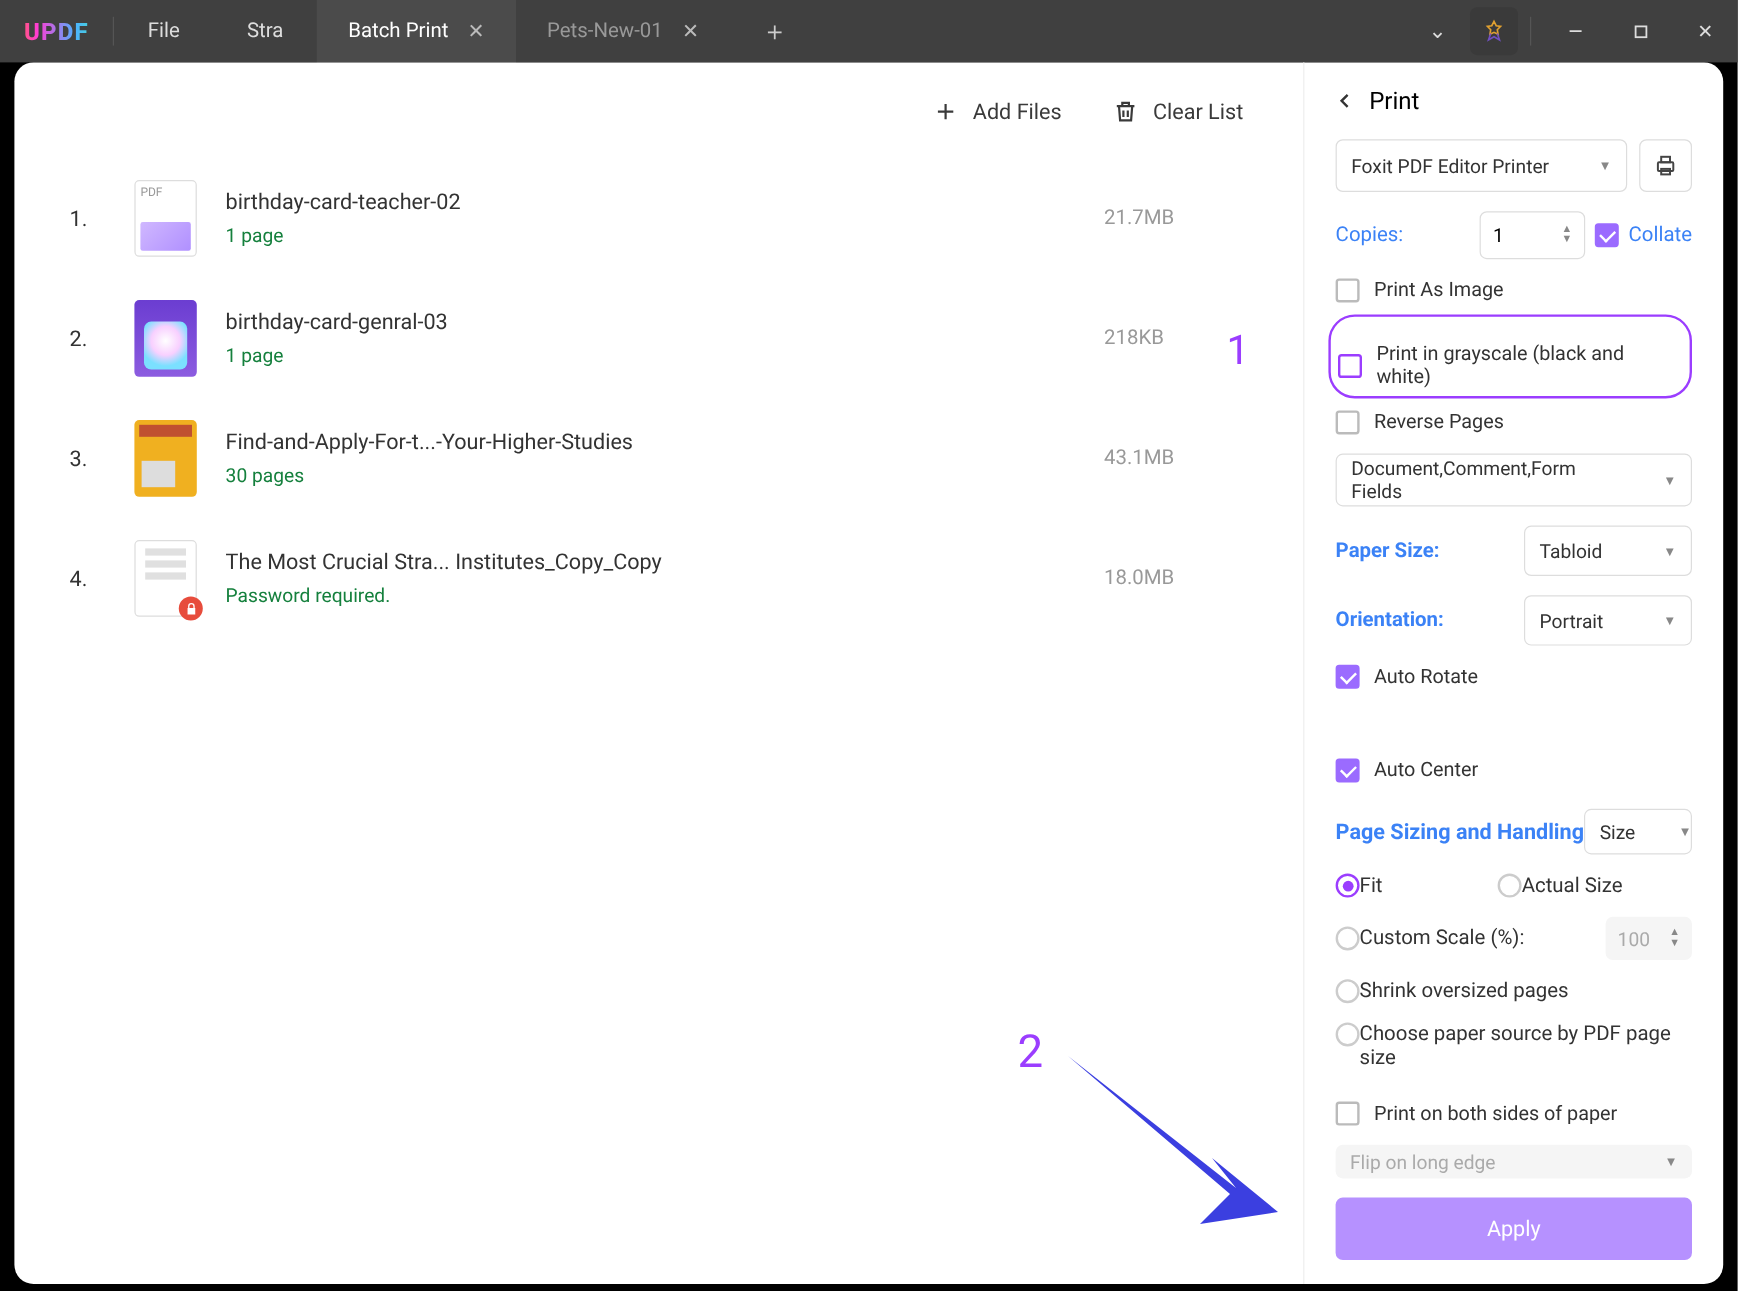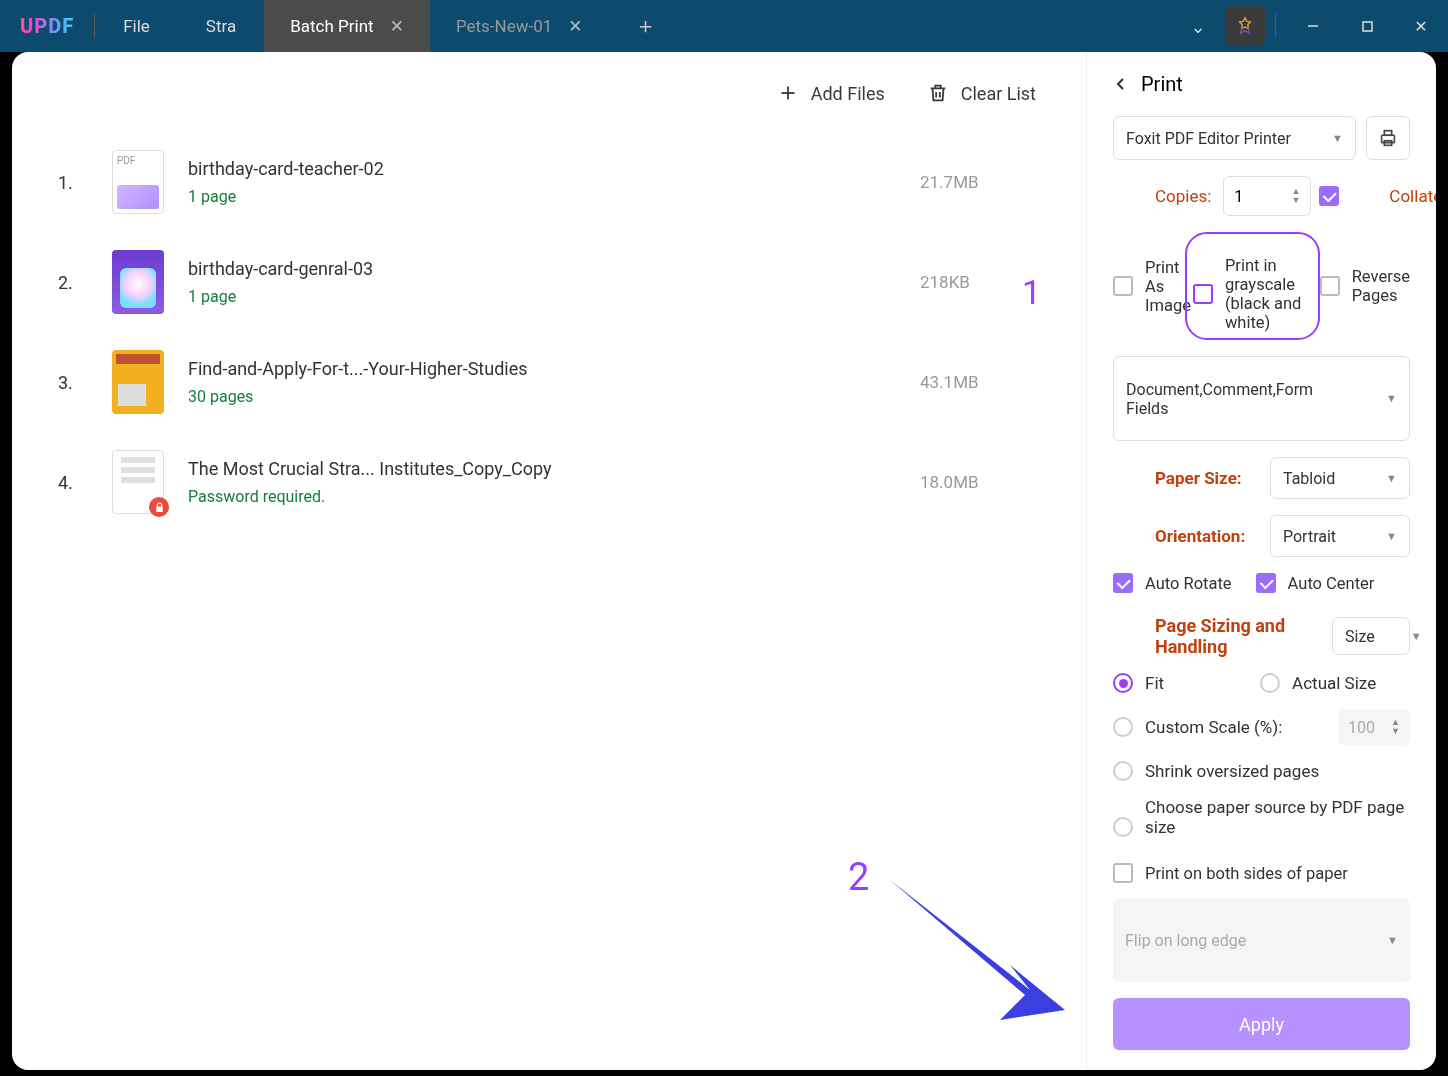--- a/index.html
+++ b/index.html
@@ -1,19 +1,19 @@
 <!DOCTYPE html>
 <html><head>
 <meta charset="utf-8">
 <style>
   * { box-sizing: border-box; margin: 0; padding: 0; font-family: -apple-system, BlinkMacSystemFont, "Segoe UI", Roboto, sans-serif; }
   body { width: 1448px; height: 1076px; background: #000; overflow: hidden; position: relative; }
 
   
-  .titlebar { height: 52px; background: #0c4a6e; display: flex; align-items: center; color: #ccc; position: relative; }
+  .titlebar { height: 52px; background: #404040; display: flex; align-items: center; color: #ccc; position: relative; }
   .logo { padding: 0 20px; font-weight: 800; font-size: 20px; letter-spacing: 1px;
           background: linear-gradient(90deg,#ff7a00,#ff3cd4,#4db2ff,#3aff9e); -webkit-background-clip:text; background-clip:text; color:transparent;}
   .v-sep { width:1px; height:24px; background:#555; }
   .menu-item { padding:0 28px; font-size:17px; color:#ddd; cursor:pointer; }
   .tab { height:52px; display:flex; align-items:center; padding:0 26px; gap:16px; font-size:17px; }
   .tab.active { background:#4b4b4b; color:#fff; }
   .tab.inactive { color:#999; }
   .tab .close { font-size:17px; color:#bbb; }
   .plus { padding:0 26px; font-size:22px; color:#ccc; }
   .title-right { position:absolute; right:0; display:flex; align-items:center; height:52px; }
@@ -57,46 +57,46 @@
   .side { width:350px; border-left:1px solid #eee; padding:20px 26px 20px 26px; display:flex; flex-direction:column; gap:16px; overflow-y:auto; position:relative;}
   .side-head { display:flex; align-items:center; gap:12px; font-size:20px; font-weight:400; margin-bottom:4px;}
   .side-head svg { width:16px; height:16px; stroke:#333;}
   .printer-row { display:flex; gap:10px; }
   .select { flex:1; height:44px; border:1px solid #ddd; border-radius:6px; display:flex; align-items:center; justify-content:space-between; padding:2px 12px; font-size:16px; color:#333; background:#fff;gap:36px;}
   .caret { font-size:11px; color:#888; }
   .icon-btn { width:44px; height:44px; border:1px solid #ddd; border-radius:6px; display:flex; align-items:center; justify-content:center;}
   .icon-btn svg { width:22px; height:22px; stroke:#444;}
 
   .row { display:flex; align-items:center; gap:12px; }
-  .lbl { font-size:17px; color:#c2410c;margin-left:42px; }
+  .lbl { font-size:17px; color:#3b82f6; }
   .lbl.bold { font-weight:700; }
   .num-input { width:88px; height:40px; border:1px solid #ddd; border-radius:6px; display:flex; align-items:center; padding:0 10px; font-size:16px; justify-content:space-between;}
   .num-input .spin { font-size:9px; color:#888; line-height:1;}
 
   .copies-row { justify-content:space-between; }
   .copies-right { display:flex; align-items:center; gap:8px;}
 
   .check { width:20px; height:20px; border:2px solid #bbb; border-radius:3px; display:inline-flex; align-items:center; justify-content:center; flex-shrink:0;}
   .check.on { background:#9b6bff; border-color:#9b6bff;}
   .check.on::after { content:""; width:6px; height:10px; border:solid #fff; border-width:0 2.5px 2.5px 0; transform:rotate(45deg) translateY(-1px);}
   .check-row { display:flex; align-items:center; gap:12px; font-size:16.5px; color:#333; }
   .check-row.hl { border:2.5px solid #9b3dff; border-radius:22px; padding:22px 14px 6px 6px; margin-left:-6px;}
 
   .dual-row { display:flex; justify-content:space-between; align-items:center;}
   .dual-row .select { width:140px; flex:none; height:42px;text-align:right;}
 
-  .auto-row { display:flex; gap:24px;}
+  .auto-row { display:flex; gap:58px;flex-direction:column;}
 
   .sec-head { display:flex; justify-content:space-between; align-items:center;}
   .sec-head .select { width:78px; height:38px; font-size:16px;}
 
   .radio { width:20px; height:20px; border:2.5px solid #ccc; border-radius:50%; display:inline-flex; align-items:center; justify-content:center; flex-shrink:0;}
   .radio.on { border-color:#9b3dff;}
   .radio.on::after { content:""; width:9px; height:9px; border-radius:50%; background:#9b3dff;}
-  .radio-row { display:flex; align-items:flex-end; gap:12px; font-size:17px; color:#333;}
+  .radio-row { display:flex; align-items:flex-start; font-size:17px; color:#333;}
   .radio-grid1 { display:flex; gap:96px;}
   .custom-row { display:flex; justify-content:space-between; align-items:center;}
   .custom-row .num-input { width:72px; height:36px; background:#f5f5f5; border:none; color:#aaa;}
 
   .flip-select { height:44px; background:#f5f5f5; border:none; color:#aaa;}
 
   .apply-btn { height:52px; background:#b691ff; color:#fff; border-radius:6px; display:flex; align-items:center; justify-content:center; font-size:18px; margin-top:auto;}
 
   
   .anno1 { position:absolute; left:1022px; top:272px; font-size:34px; font-weight:400; color:#9b3dff;}
@@ -238,21 +238,21 @@
       <div class="copies-right">
         <div class="num-input">
           <span>1</span>
           <span class="spin">▲<br>▼</span>
         </div>
         <span class="check on"></span>
         <span class="lbl">Collate</span>
       </div>
     </div>
 
-    <div style="display:flex; ">
+    <div style="display:flex; flex-direction:column; gap:10px;">
       <label class="check-row">
         <span class="check"></span>
           <span>Print As Image</span>
       </label>
       <label class="check-row hl">
         <span class="check" style="border-color:#9b3dff"></span>
           <span>Print in grayscale (black and white)</span>
       </label>
       <label class="check-row">
         <span class="check"></span>

